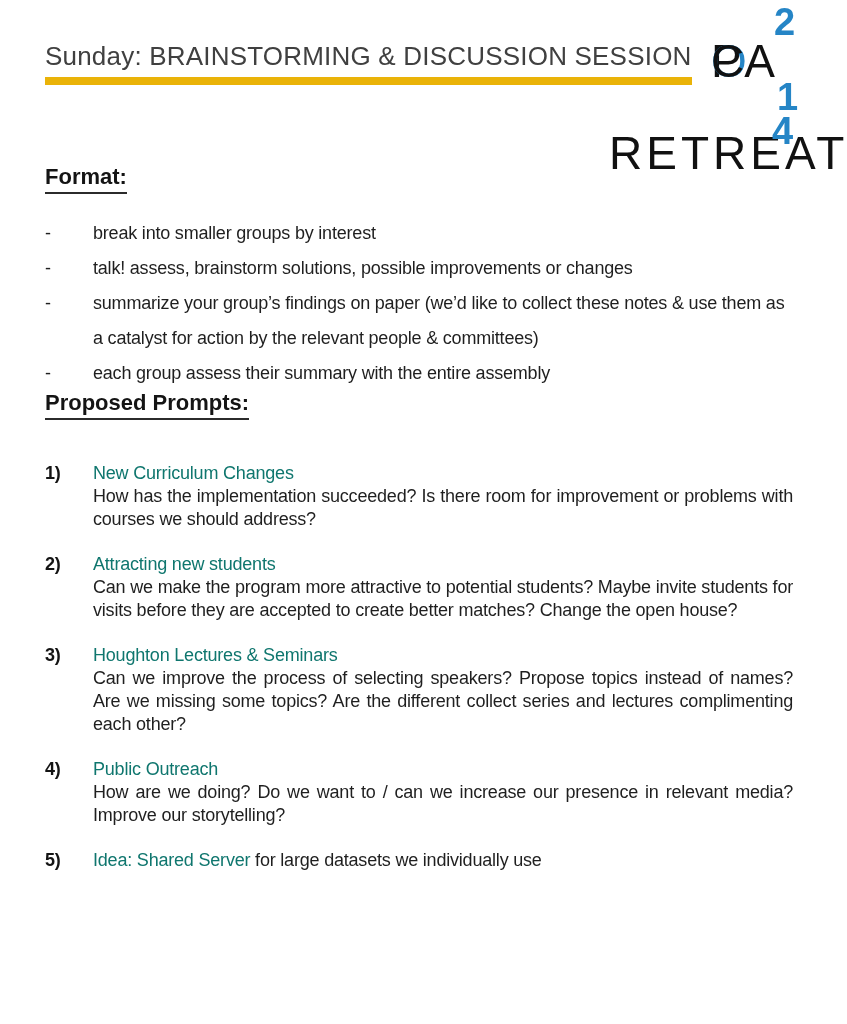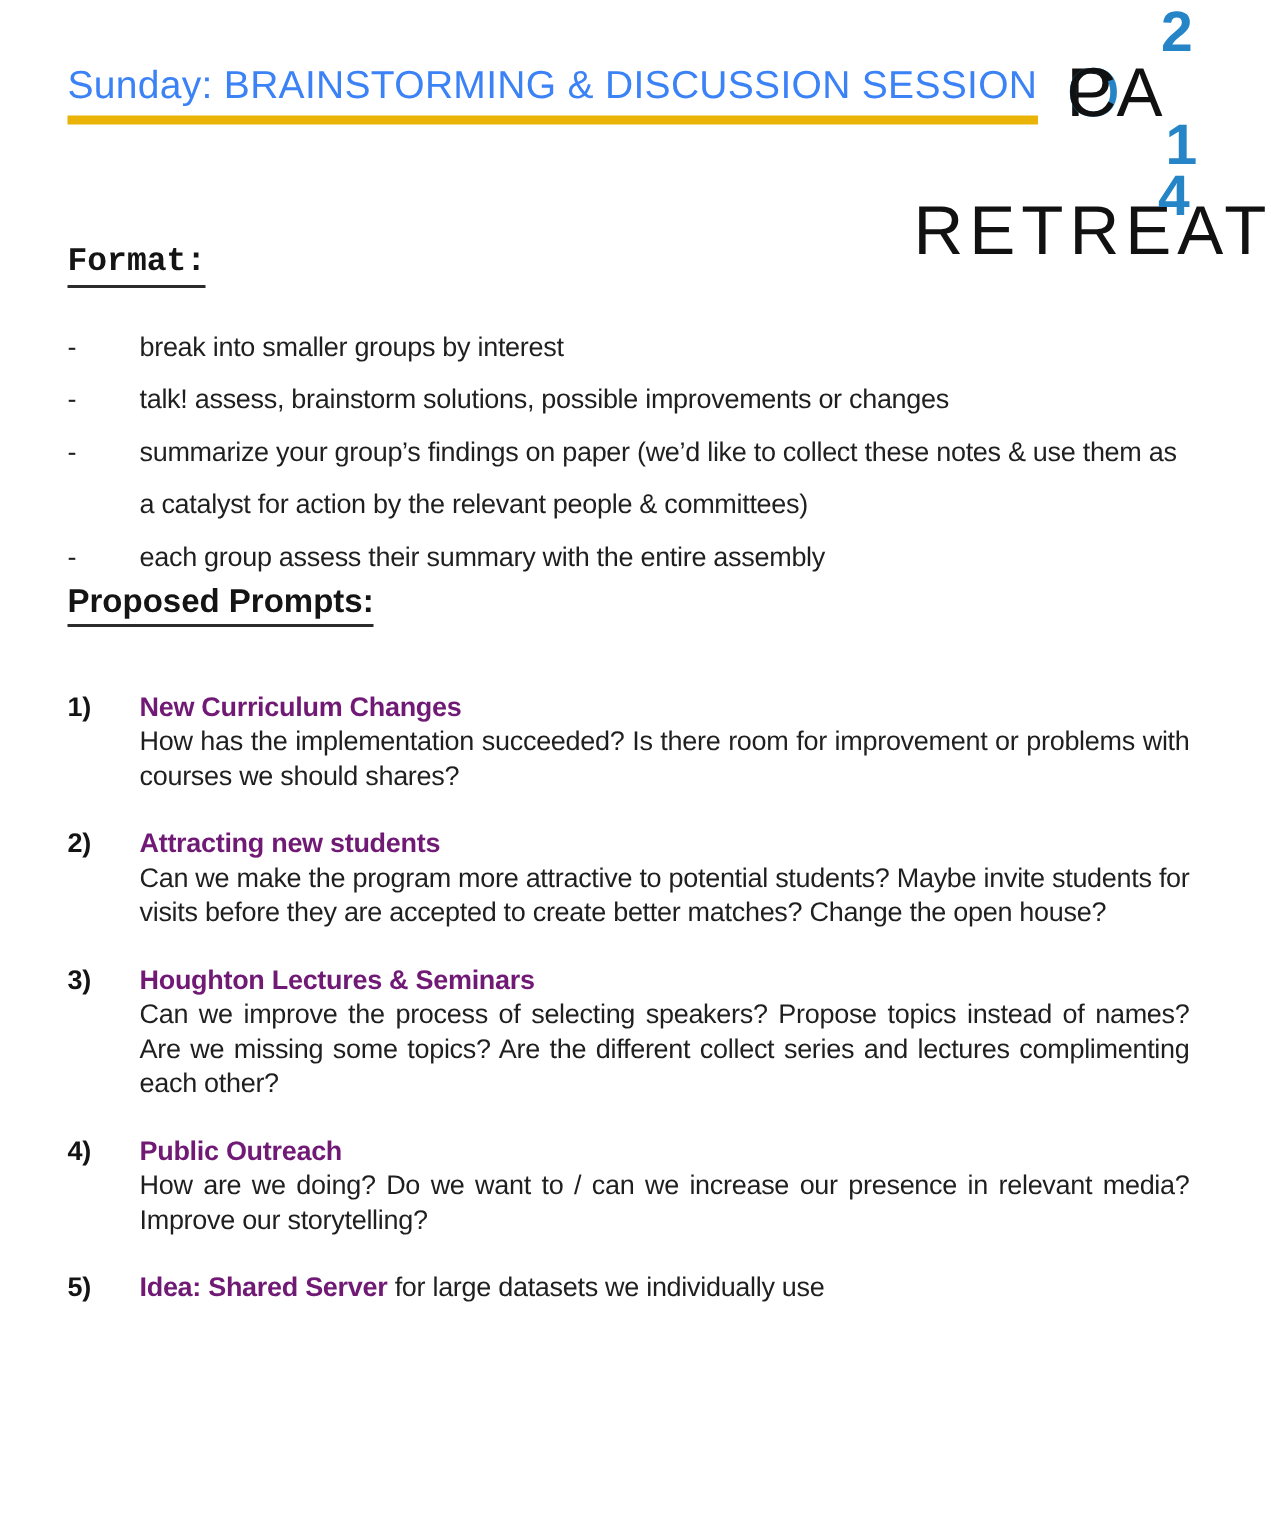--- a/index.html
+++ b/index.html
@@ -15,24 +15,24 @@
   }
   .content {
     padding: 0 54px 0 45px;
   }
   .doc-title {
     display: inline-block;
     margin-top: 40px;
     font-size: 26px;
     font-weight: 400;
     letter-spacing: 0.2px;
-    color: #3b82f6;
+    color: #404040;
     line-height: 32px;
     padding-bottom: 5px;
-    border-bottom: 6px solid #eab308;
+    border-bottom: 8px solid #eab308;
   }
   
   .logo {
     position: absolute;
     top: 0;
     left: 607px;
     width: 240px;
     height: 175px;
     line-height: 1;
   }
@@ -56,21 +56,21 @@
   
   .section-heading {
     display: inline-block;
     font-size: 22px;
     font-weight: 700;
     color: #141414;
     line-height: 24px;
     padding-bottom: 3px;
     border-bottom: 2px solid #2b2b2b;
   }
-  .format-heading-row { margin-top: 80px; font-family: Liberation Mono, monospace; }
+  .format-heading-row { margin-top: 80px; }
   .prompts-heading-row { }
   
   .bullet-list { margin-top: 22px; }
   .bullet-row {
     display: grid;
     grid-template-columns: 48px 1fr;
     font-size: 18px;
     line-height: 35px;
     letter-spacing: -0.2px;
     color: #1f1f1f;
@@ -81,21 +81,21 @@
   .prompt-item {
     display: grid;
     grid-template-columns: 48px 1fr;
     margin-bottom: 22px;
     font-size: 18px;
     line-height: 23px;
     letter-spacing: -0.2px;
     color: #1f1f1f;
   }
   .prompt-number { font-weight: 700; color: #141414; }
-  .prompt-title { font-weight: 700; color: #701a75; text-align: right; }
+  .prompt-title { font-weight: 400; color: #0f766e; text-align: right; }
   .prompt-title-suffix { font-weight: 400; color: #1f1f1f; text-align: center; }
   .prompt-body { text-align: justify; }
 </style>
 </head>
 <body>
 
 <div class="page">
 
   <div class="logo">
     <span class="digit logo-digit-2">2</span>
@@ -141,21 +141,21 @@
     <div class="prompts-heading-row">
       <h2 class="section-heading">Proposed Prompts:</h2>
     </div>
 
     <div class="prompt-list">
 
       <div class="prompt-item">
         <span class="prompt-number">1)</span>
         <div>
           <div><span class="prompt-title">New Curriculum Changes</span><span class="prompt-title-suffix"></span></div>
-          <div class="prompt-body">How has the implementation succeeded? Is there room for improvement or problems with courses we should shares?</div>
+          <div class="prompt-body">How has the implementation succeeded? Is there room for improvement or problems with courses we should address?</div>
         </div>
       </div>
 
       <div class="prompt-item">
         <span class="prompt-number">2)</span>
         <div>
           <div><span class="prompt-title">Attracting new students</span><span class="prompt-title-suffix"></span></div>
           <div class="prompt-body">Can we make the program more attractive to potential students? Maybe invite students for visits before they are accepted to create better matches? Change the open house?</div>
         </div>
       </div>

